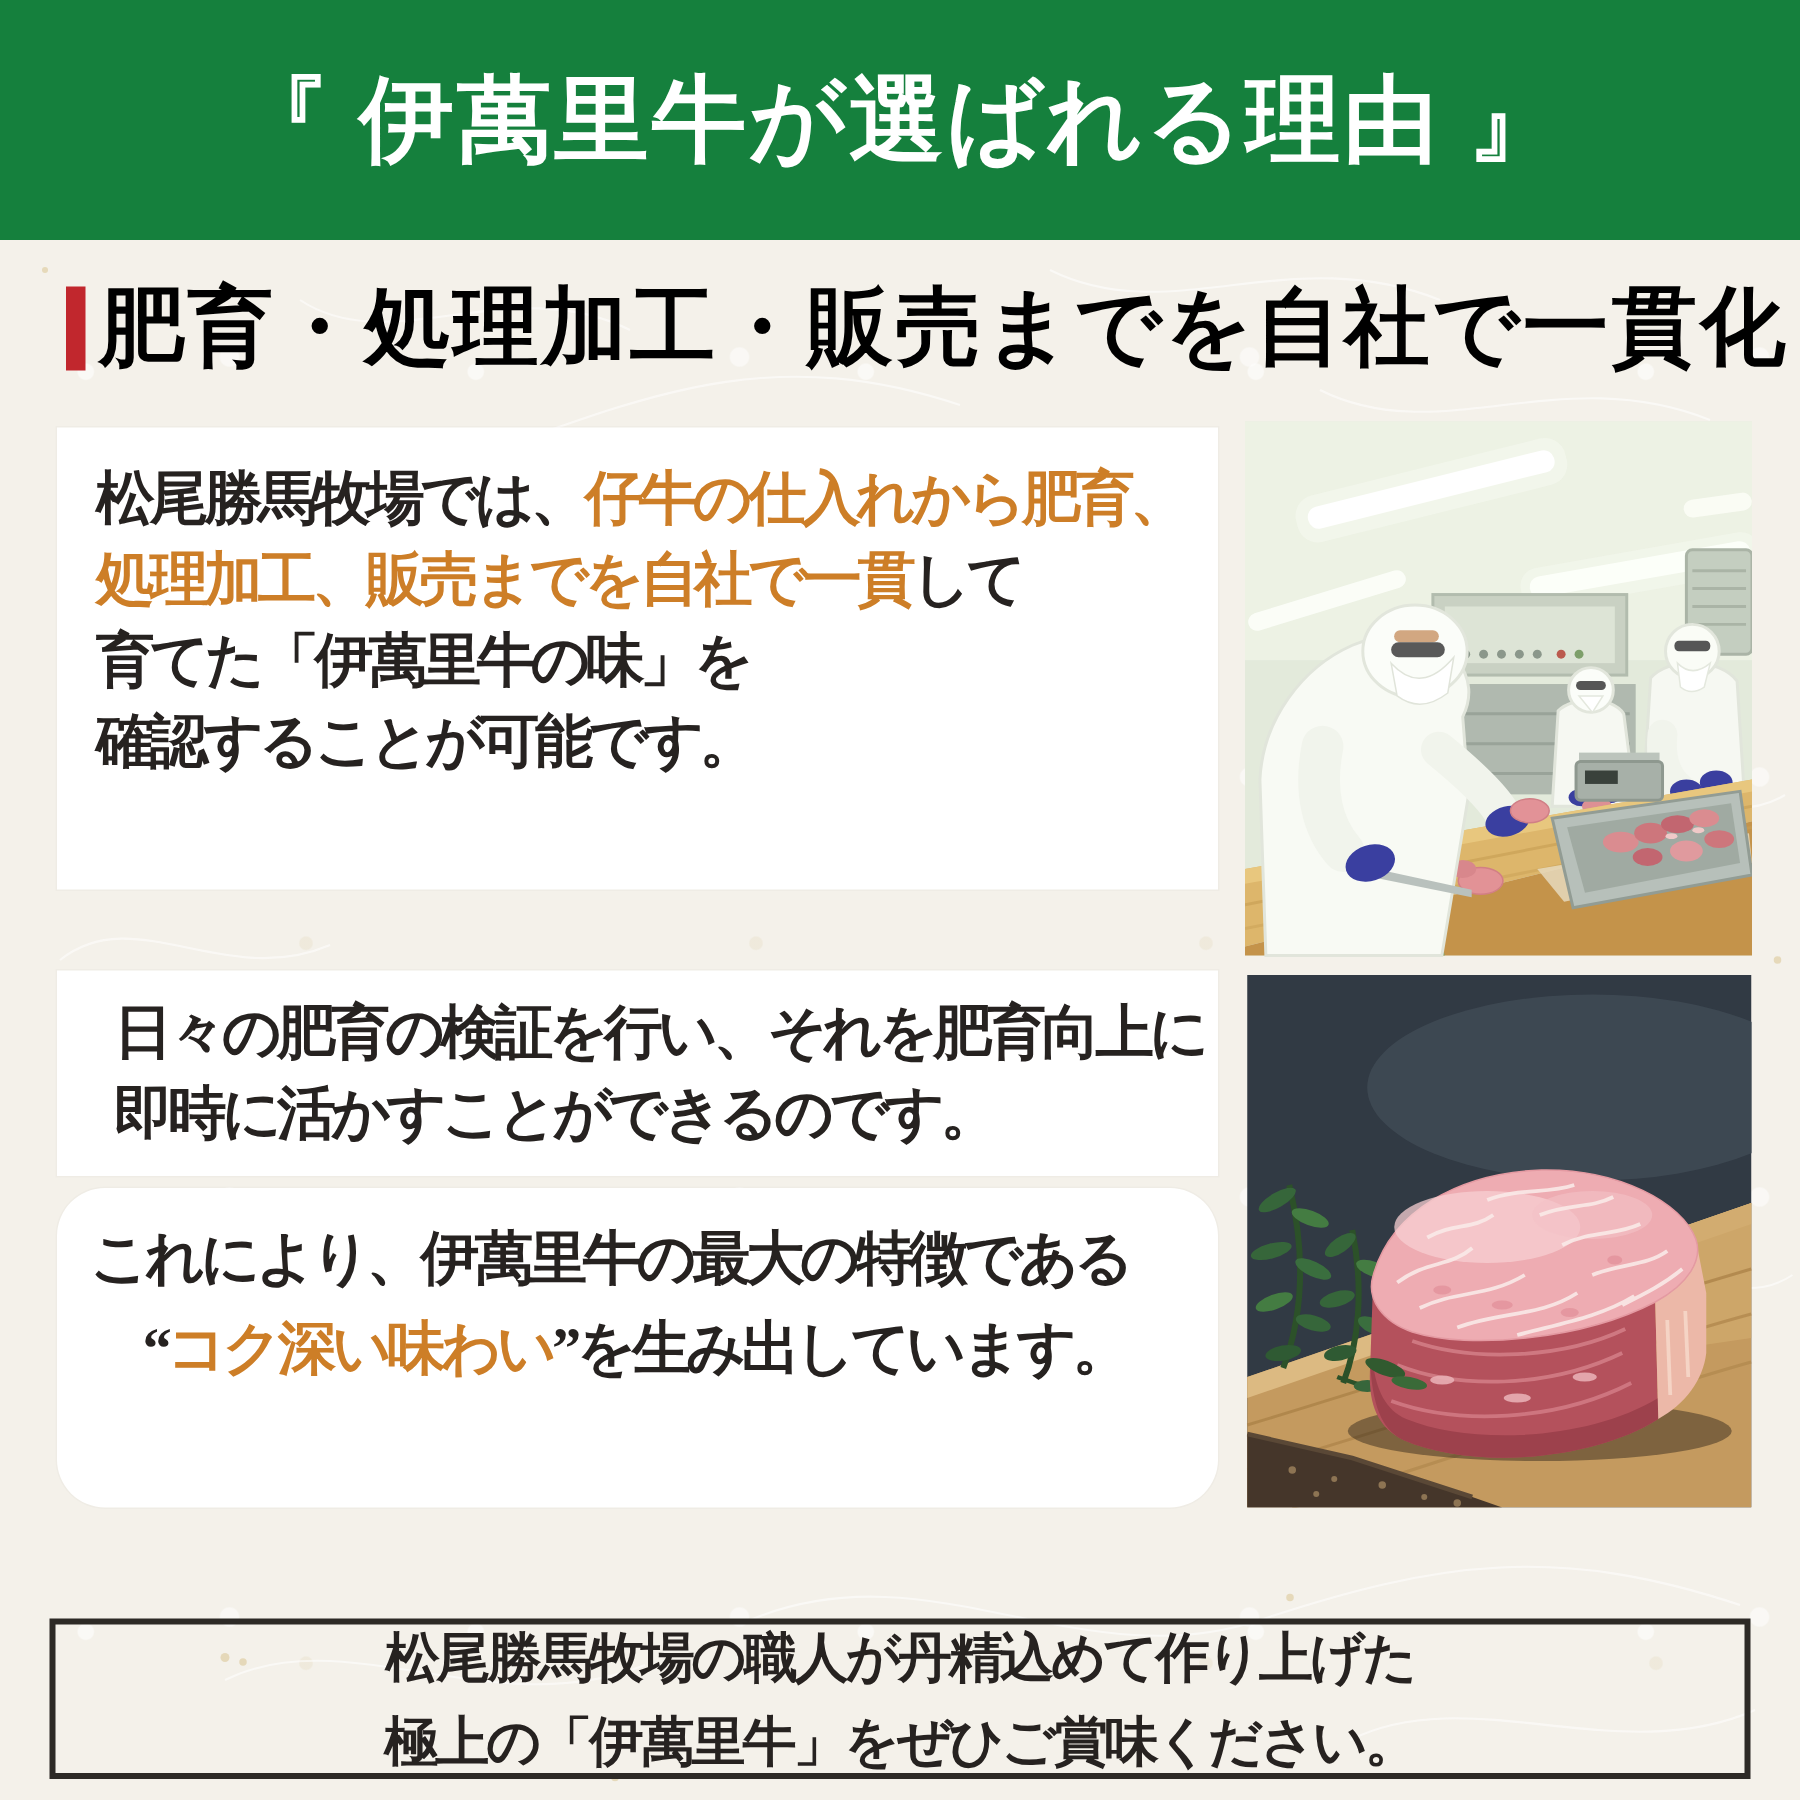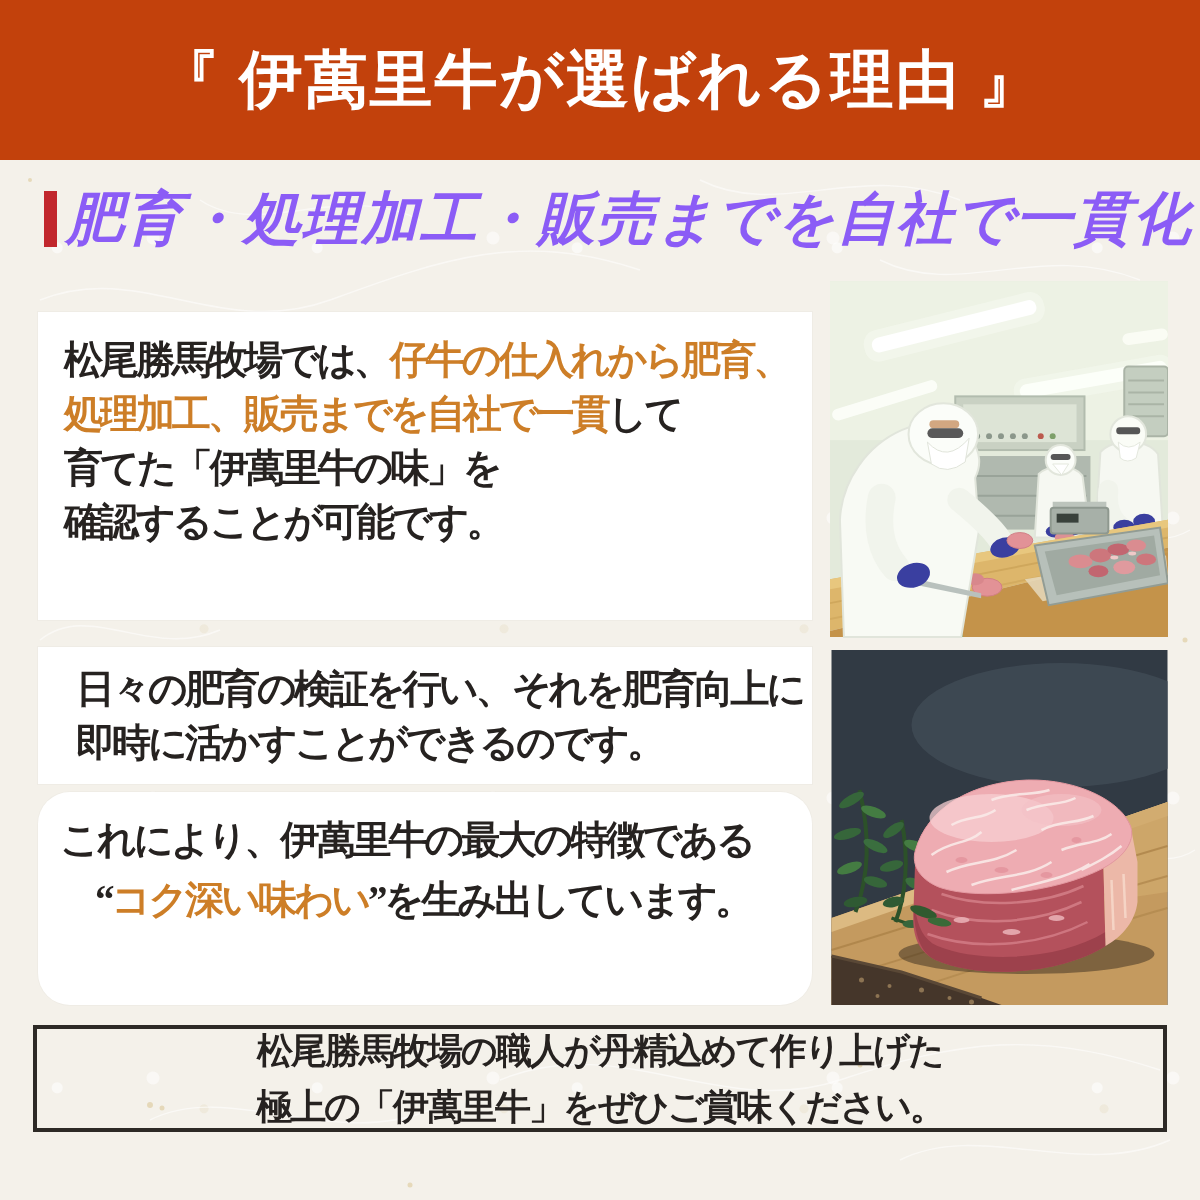--- a/index.html
+++ b/index.html
@@ -9,44 +9,44 @@
     background-image:
       radial-gradient(circle at 22% 18%, rgba(255,255,255,.55) 0 5px, rgba(255,255,255,0) 6px),
       radial-gradient(circle at 68% 62%, rgba(233,226,205,.5) 0 4px, rgba(233,226,205,0) 5px),
       radial-gradient(circle at 45% 85%, rgba(255,255,255,.5) 0 6px, rgba(255,255,255,0) 7px);
     background-size:260px 210px,300px 240px,340px 280px;
     font-family:"Liberation Serif","DejaVu Serif",serif;
     color:#262220;
   }
   .fiber-layer{position:absolute;left:0;top:0;width:1200px;height:1200px;z-index:0;}
   
-  .banner{position:absolute;left:0;top:0;width:1200px;height:160px;background:#c2410c;
+  .banner{position:absolute;left:0;top:0;width:1200px;height:160px;background:#15803d;
     display:flex;align-items:center;justify-content:center;z-index:2;}
   .banner h1{margin:0;color:#ffffff;font-size:63px;font-weight:700;letter-spacing:2px;white-space:nowrap;}
   
   .heading{position:absolute;left:44px;top:188px;display:flex;align-items:center;z-index:2;}
   .heading .bar{width:13px;height:56px;background:#c1272d;margin-right:9px;flex:none;}
-  .heading h2{margin:0;font-size:57px;line-height:62px;font-weight:700;color:#8b5cf6;letter-spacing:2px;white-space:nowrap;font-style:italic;}
+  .heading h2{margin:0;font-size:57px;line-height:62px;font-weight:700;color:#000000;letter-spacing:2px;white-space:nowrap;}
   
   .card{position:absolute;left:38px;width:774px;background:#ffffff;box-sizing:border-box;
     z-index:2;font-weight:700;box-shadow:0 0 0 1px rgba(0,0,0,.02);}
   .card .line{white-space:nowrap;}
-  .card1{top:285px;height:308px;padding:21px 26px;font-size:39px;line-height:54px;letter-spacing:-3px;margin-top:27px;}
+  .card1{top:285px;height:308px;padding:21px 26px;font-size:39px;line-height:54px;letter-spacing:-3px;}
   .card2{top:647px;height:137px;padding:15px 38px;font-size:39px;line-height:54px;letter-spacing:-3px;}
   .card3{top:792px;height:213px;padding:18px 22px;font-size:39px;line-height:60px;letter-spacing:-3px;border-radius:32px;}
   .orange{color:#cd7e27;}
   .indent-a{margin-left:28px;}
   .indent-b{margin-left:35px;}
   
   .photo{position:absolute;z-index:2;margin:0;}
   .photo svg{display:block;width:100%;height:100%;}
   .photo1{left:830px;top:280px;width:338px;height:358px;}
   .photo2{left:831px;top:650px;width:337px;height:355px;}
   
-  .footer{position:absolute;left:33px;top:1025px;width:1134px;height:107px;box-sizing:border-box;
+  .footer{position:absolute;left:33px;top:1079px;width:1134px;height:107px;box-sizing:border-box;
     border:4px solid #2d2a26;display:flex;flex-direction:column;justify-content:center;align-items:center;
     z-index:2;font-size:36px;line-height:56px;font-weight:700;letter-spacing:-2px;}
 </style>
 </head>
 <body>
 
 <svg class="fiber-layer" viewBox="0 0 1200 1200" aria-hidden="true">
   <g stroke="#ffffff" stroke-width="1.4" fill="none" opacity="0.55">
     <path d="M40,300 C140,260 220,340 330,300 S520,230 640,270"></path>
     <path d="M80,520 C180,470 260,560 380,520 S560,470 660,500"></path>

